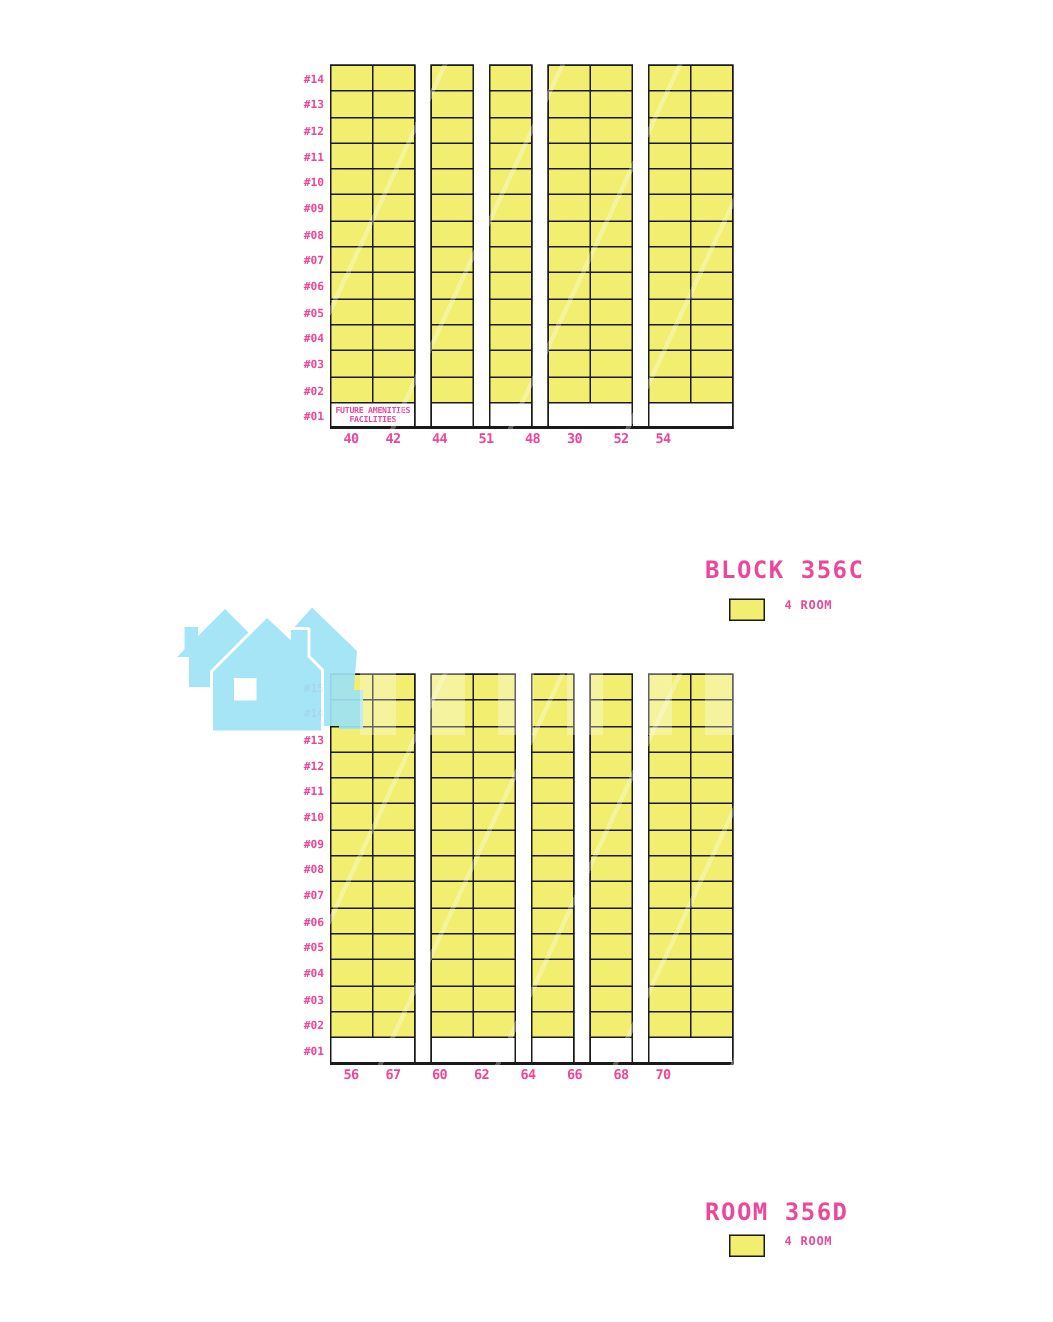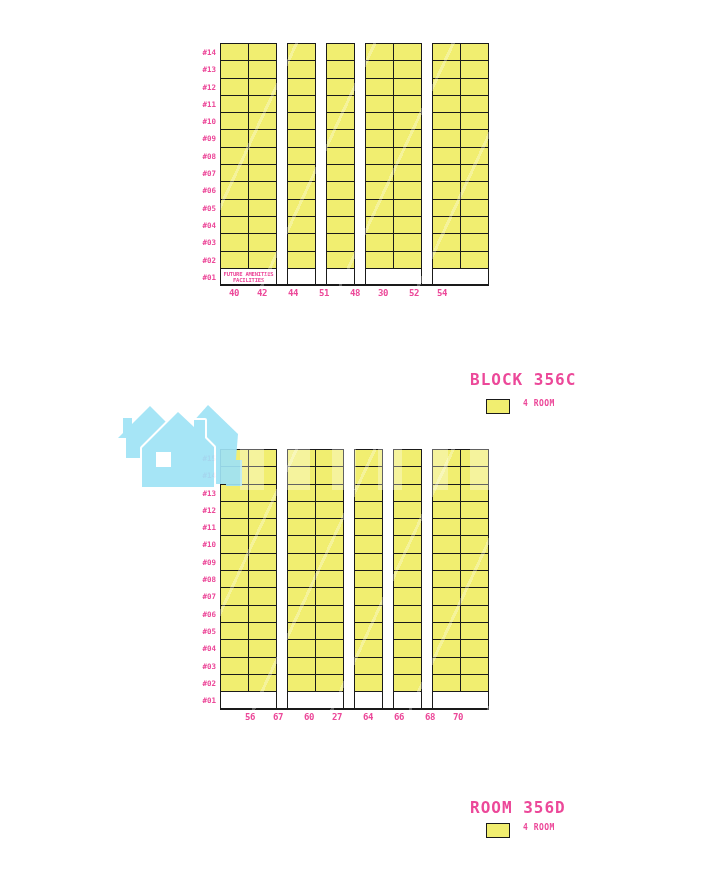--- a/index.html
+++ b/index.html
@@ -377,28 +377,28 @@
           <div class="cell"></div>
           <div class="cell"></div>
           <div class="cell"></div>
           <div class="cell"></div>
           <div class="cell"></div>
           <div class="cell empty merged"></div>
         </div>
       </div>
       <div class="streaks" style="height: 260.5px;"></div>
       <div class="baseline" style="top: 258.5px; width: 269px;"></div>
-      <div class="stack-labels" style="top: 262.5px; left: 16px;">
+      <div class="stack-labels" style="top: 262.5px; left: 0px;">
         <div class="stack-group">
           <div class="stack-label">56</div>
           <div class="stack-label">67</div>
         </div>
         <div class="stack-group">
           <div class="stack-label">60</div>
-          <div class="stack-label">27</div>
+          <div class="stack-label">62</div>
         </div>
         <div class="stack-group">
           <div class="stack-label">64</div>
         </div>
         <div class="stack-group">
           <div class="stack-label">66</div>
         </div>
         <div class="stack-group">
           <div class="stack-label">68</div>
           <div class="stack-label">70</div>

